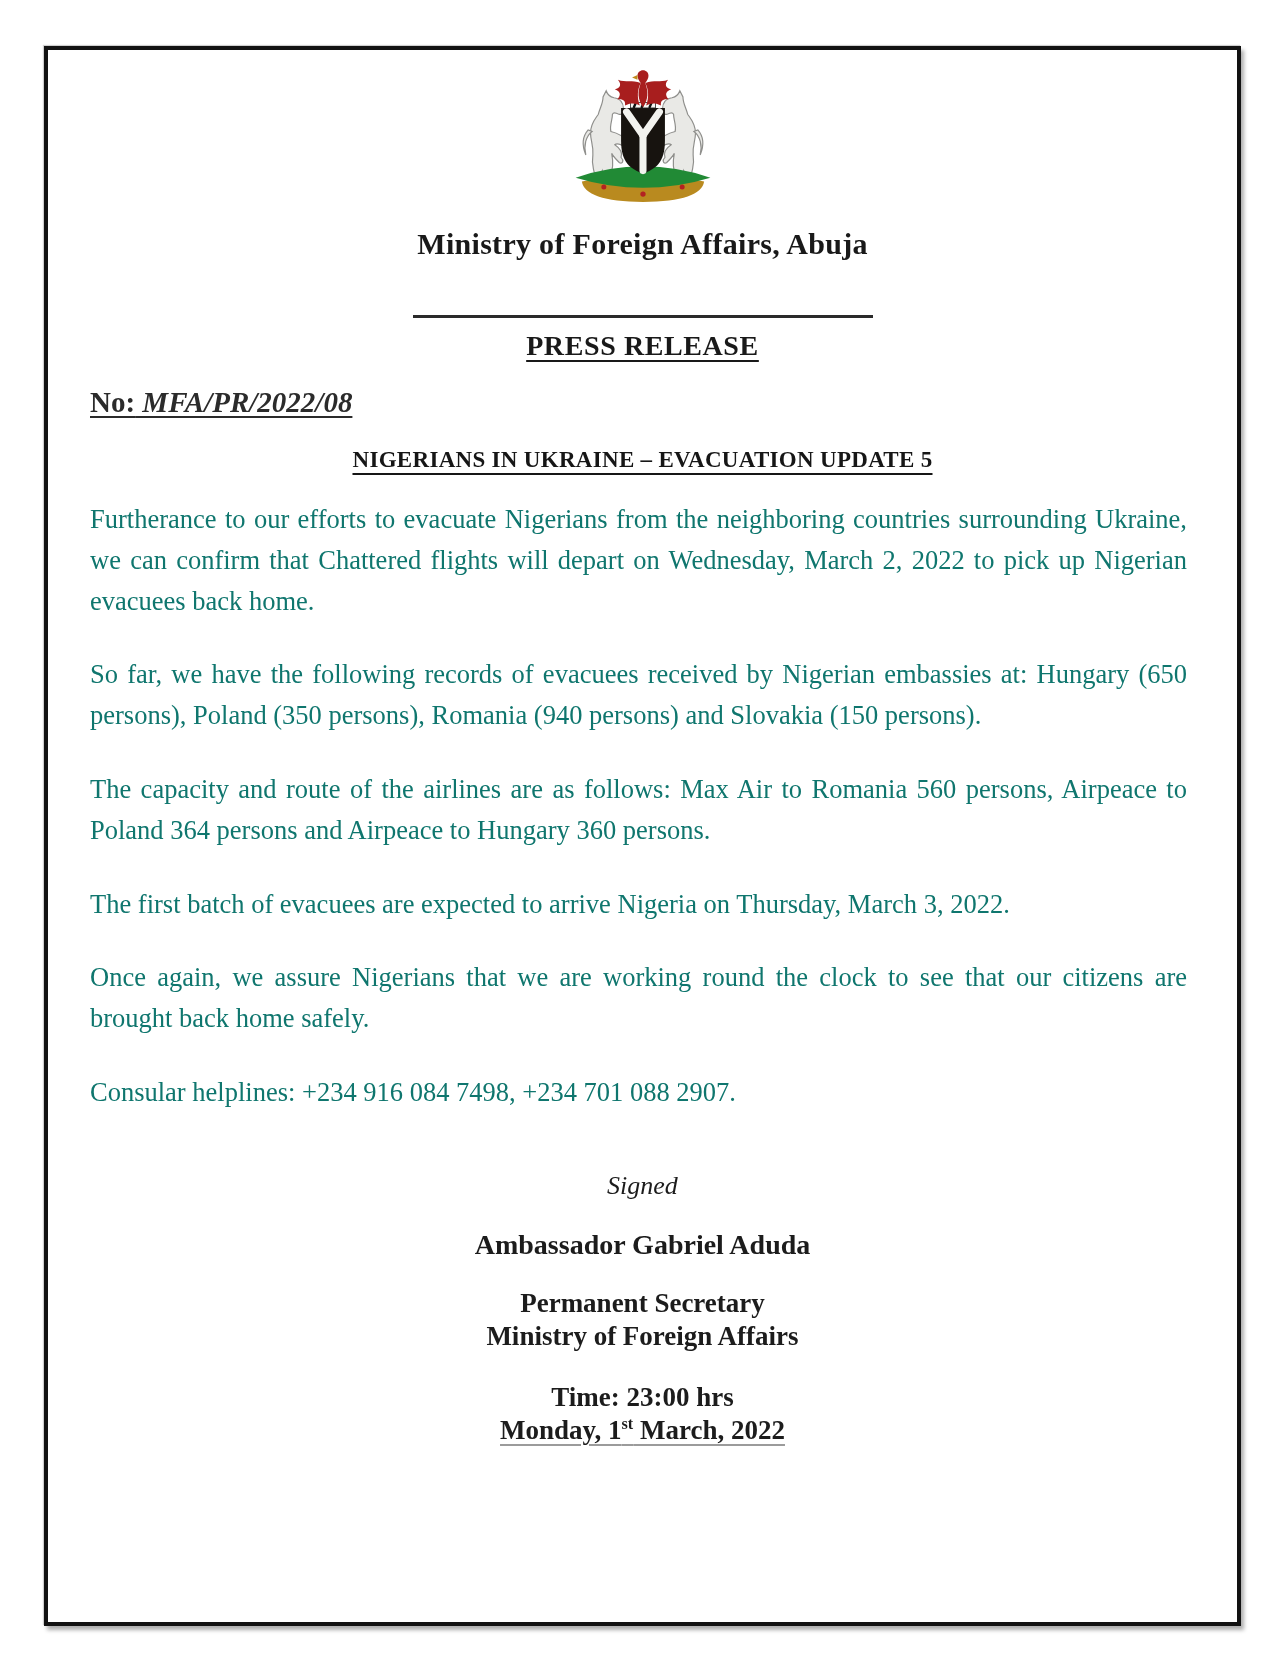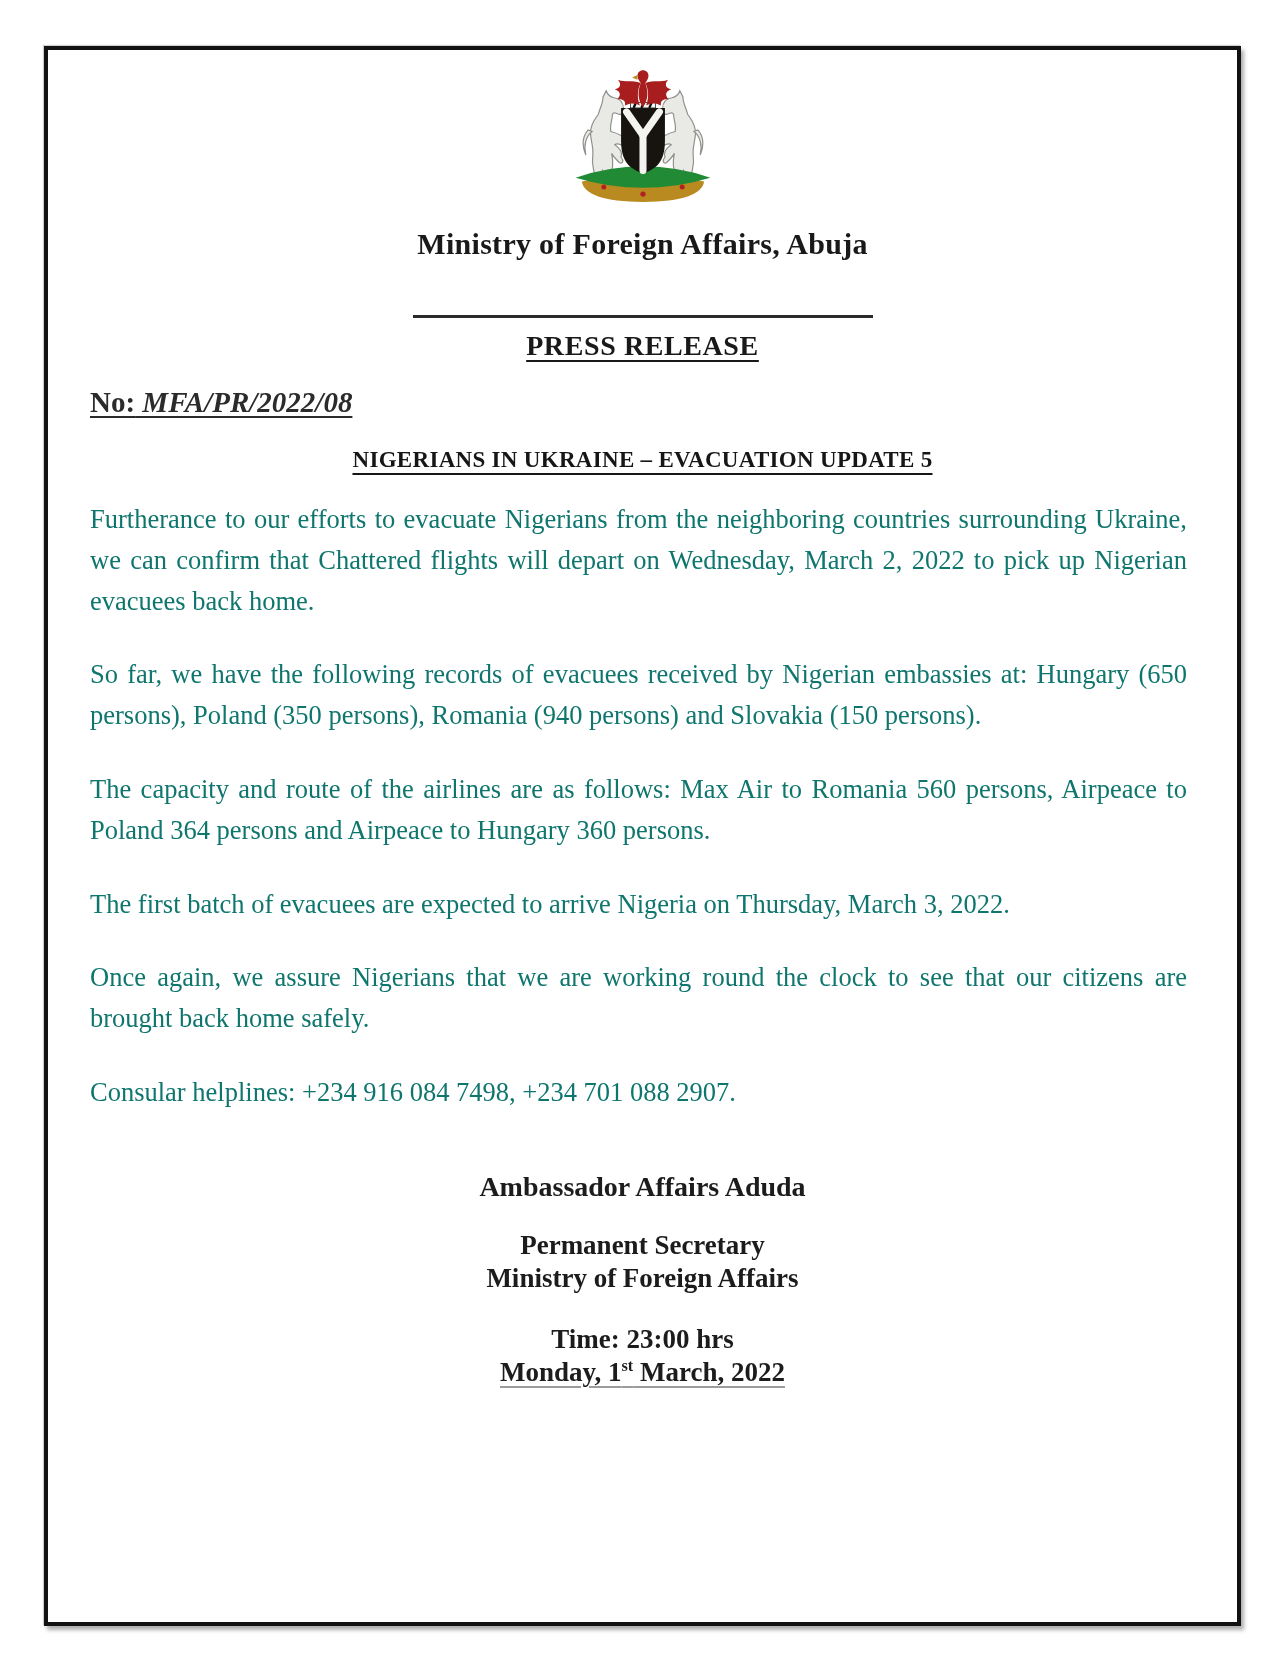--- a/index.html
+++ b/index.html
@@ -127,21 +127,22 @@
   <div class="bodytext">
     <p>Furtherance to our efforts to evacuate Nigerians from the neighboring countries surrounding Ukraine, we can confirm that Chattered flights will depart on Wednesday, March 2, 2022 to pick up Nigerian evacuees back home.</p>
     <p>So far, we have the following records of evacuees received by Nigerian embassies at: Hungary (650 persons), Poland (350 persons), Romania (940 persons) and Slovakia (150 persons).</p>
     <p>The capacity and route of the airlines are as follows: Max Air to Romania 560 persons, Airpeace to Poland 364 persons and Airpeace to Hungary 360 persons.</p>
     <p>The first batch of evacuees are expected to arrive Nigeria on Thursday, March 3, 2022.</p>
     <p>Once again, we assure Nigerians that we are working round the clock to see that our citizens are brought back home safely.</p>
     <p>Consular helplines: +234 916 084 7498, +234 701 088 2907.</p>
   </div>
 
   <div class="sig">
-    <div class="signer">Ambassador Affairs Aduda</div>
+    <div class="signed">Signed</div>
+    <div class="signer">Ambassador Gabriel Aduda</div>
     <div class="role">
       <div>Permanent Secretary</div>
       <div>Ministry of Foreign Affairs</div>
     </div>
     <div class="when">
       <div>Time: 23:00 hrs</div>
       <div class="date"><span>Monday, 1</span><sup>st</sup><span> March, 2022</span></div>
     </div>
   </div>
 

